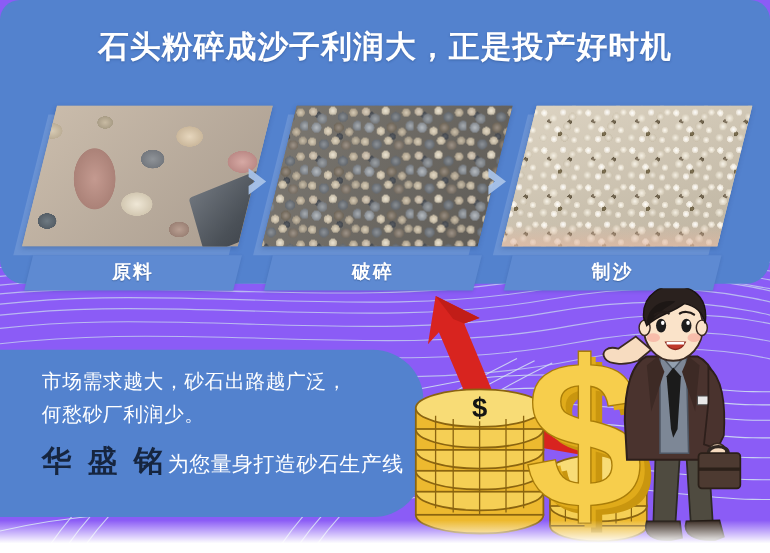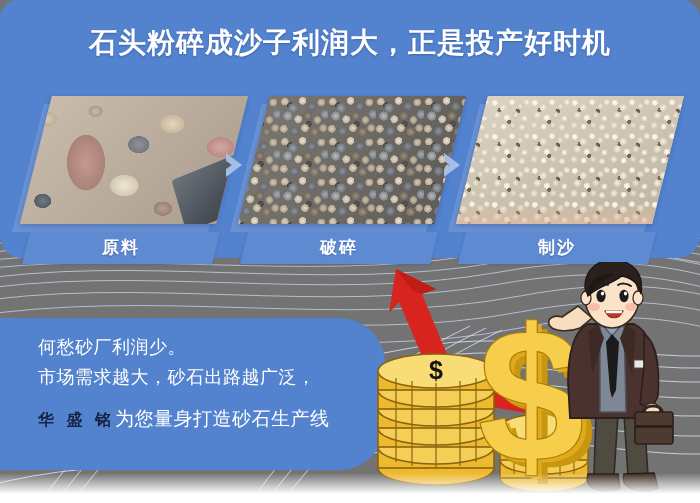--- a/index.html
+++ b/index.html
@@ -5,21 +5,21 @@
   * { box-sizing: border-box; margin: 0; padding: 0; }
   html, body {
     width: 700px; height: 503px;
     font-family: "Liberation Sans", "DejaVu Sans", sans-serif;
     background: #ffffff;
     overflow: hidden;
   }
   #banner {
     position: relative;
     width: 700px; height: 503px;
-    background: #737373;
+    background: #8b5cf6;
     overflow: hidden;
   }
 
   
   .wave-field {
     position: absolute;
     left: 0; top: 230px;
     width: 700px; height: 273px;
     overflow: hidden;
     pointer-events: none;
@@ -237,21 +237,22 @@
   .brand-line {
     margin-top: 12px;
     font-size: 19px;
     line-height: 30px;
     white-space: nowrap;
   }
   .brand-name {
     color: #16253f;
     font-weight: bold;
     letter-spacing: 4px;
-    font-size: 16px;
+    font-size: 27px;
+    font-family: Liberation Serif, serif;
   }
   .brand-rest { color: #ffffff; letter-spacing: .5px; font-family: Liberation Mono, monospace; }
 
   
   .illus {
     position: absolute;
     left: 356px; top: 262px;
     width: 344px; height: 241px;
   }
   .illus svg { display: block; }
@@ -354,22 +355,22 @@
   <div class="label-bar lb-1">
     <span>破碎</span>
   </div>
   <div class="label-bar lb-2">
     <span>制沙</span>
   </div>
 
   <div class="copy-panel"></div>
 
   <div class="copy-lines">
+    <div class="copy-line">市场需求越大，砂石出路越广泛，</div>
     <div class="copy-line">何愁砂厂利润少。</div>
-    <div class="copy-line">市场需求越大，砂石出路越广泛，</div>
     <div class="brand-line">
       <span class="brand-name">华 盛 铭</span><span class="brand-rest">为您量身打造砂石生产线</span>
     </div>
   </div>
 
   <div class="illus">
     <svg width="344" height="241" viewBox="0 0 344 241" xmlns="http://www.w3.org/2000/svg" aria-hidden="true">
 
       <g>
         <path d="M95 138 L78 122 L43 40 L33 51 L40 7 L80 27 L66 32 L100 114 L180 130 L176 152 Z" fill="#d8241f"></path>

